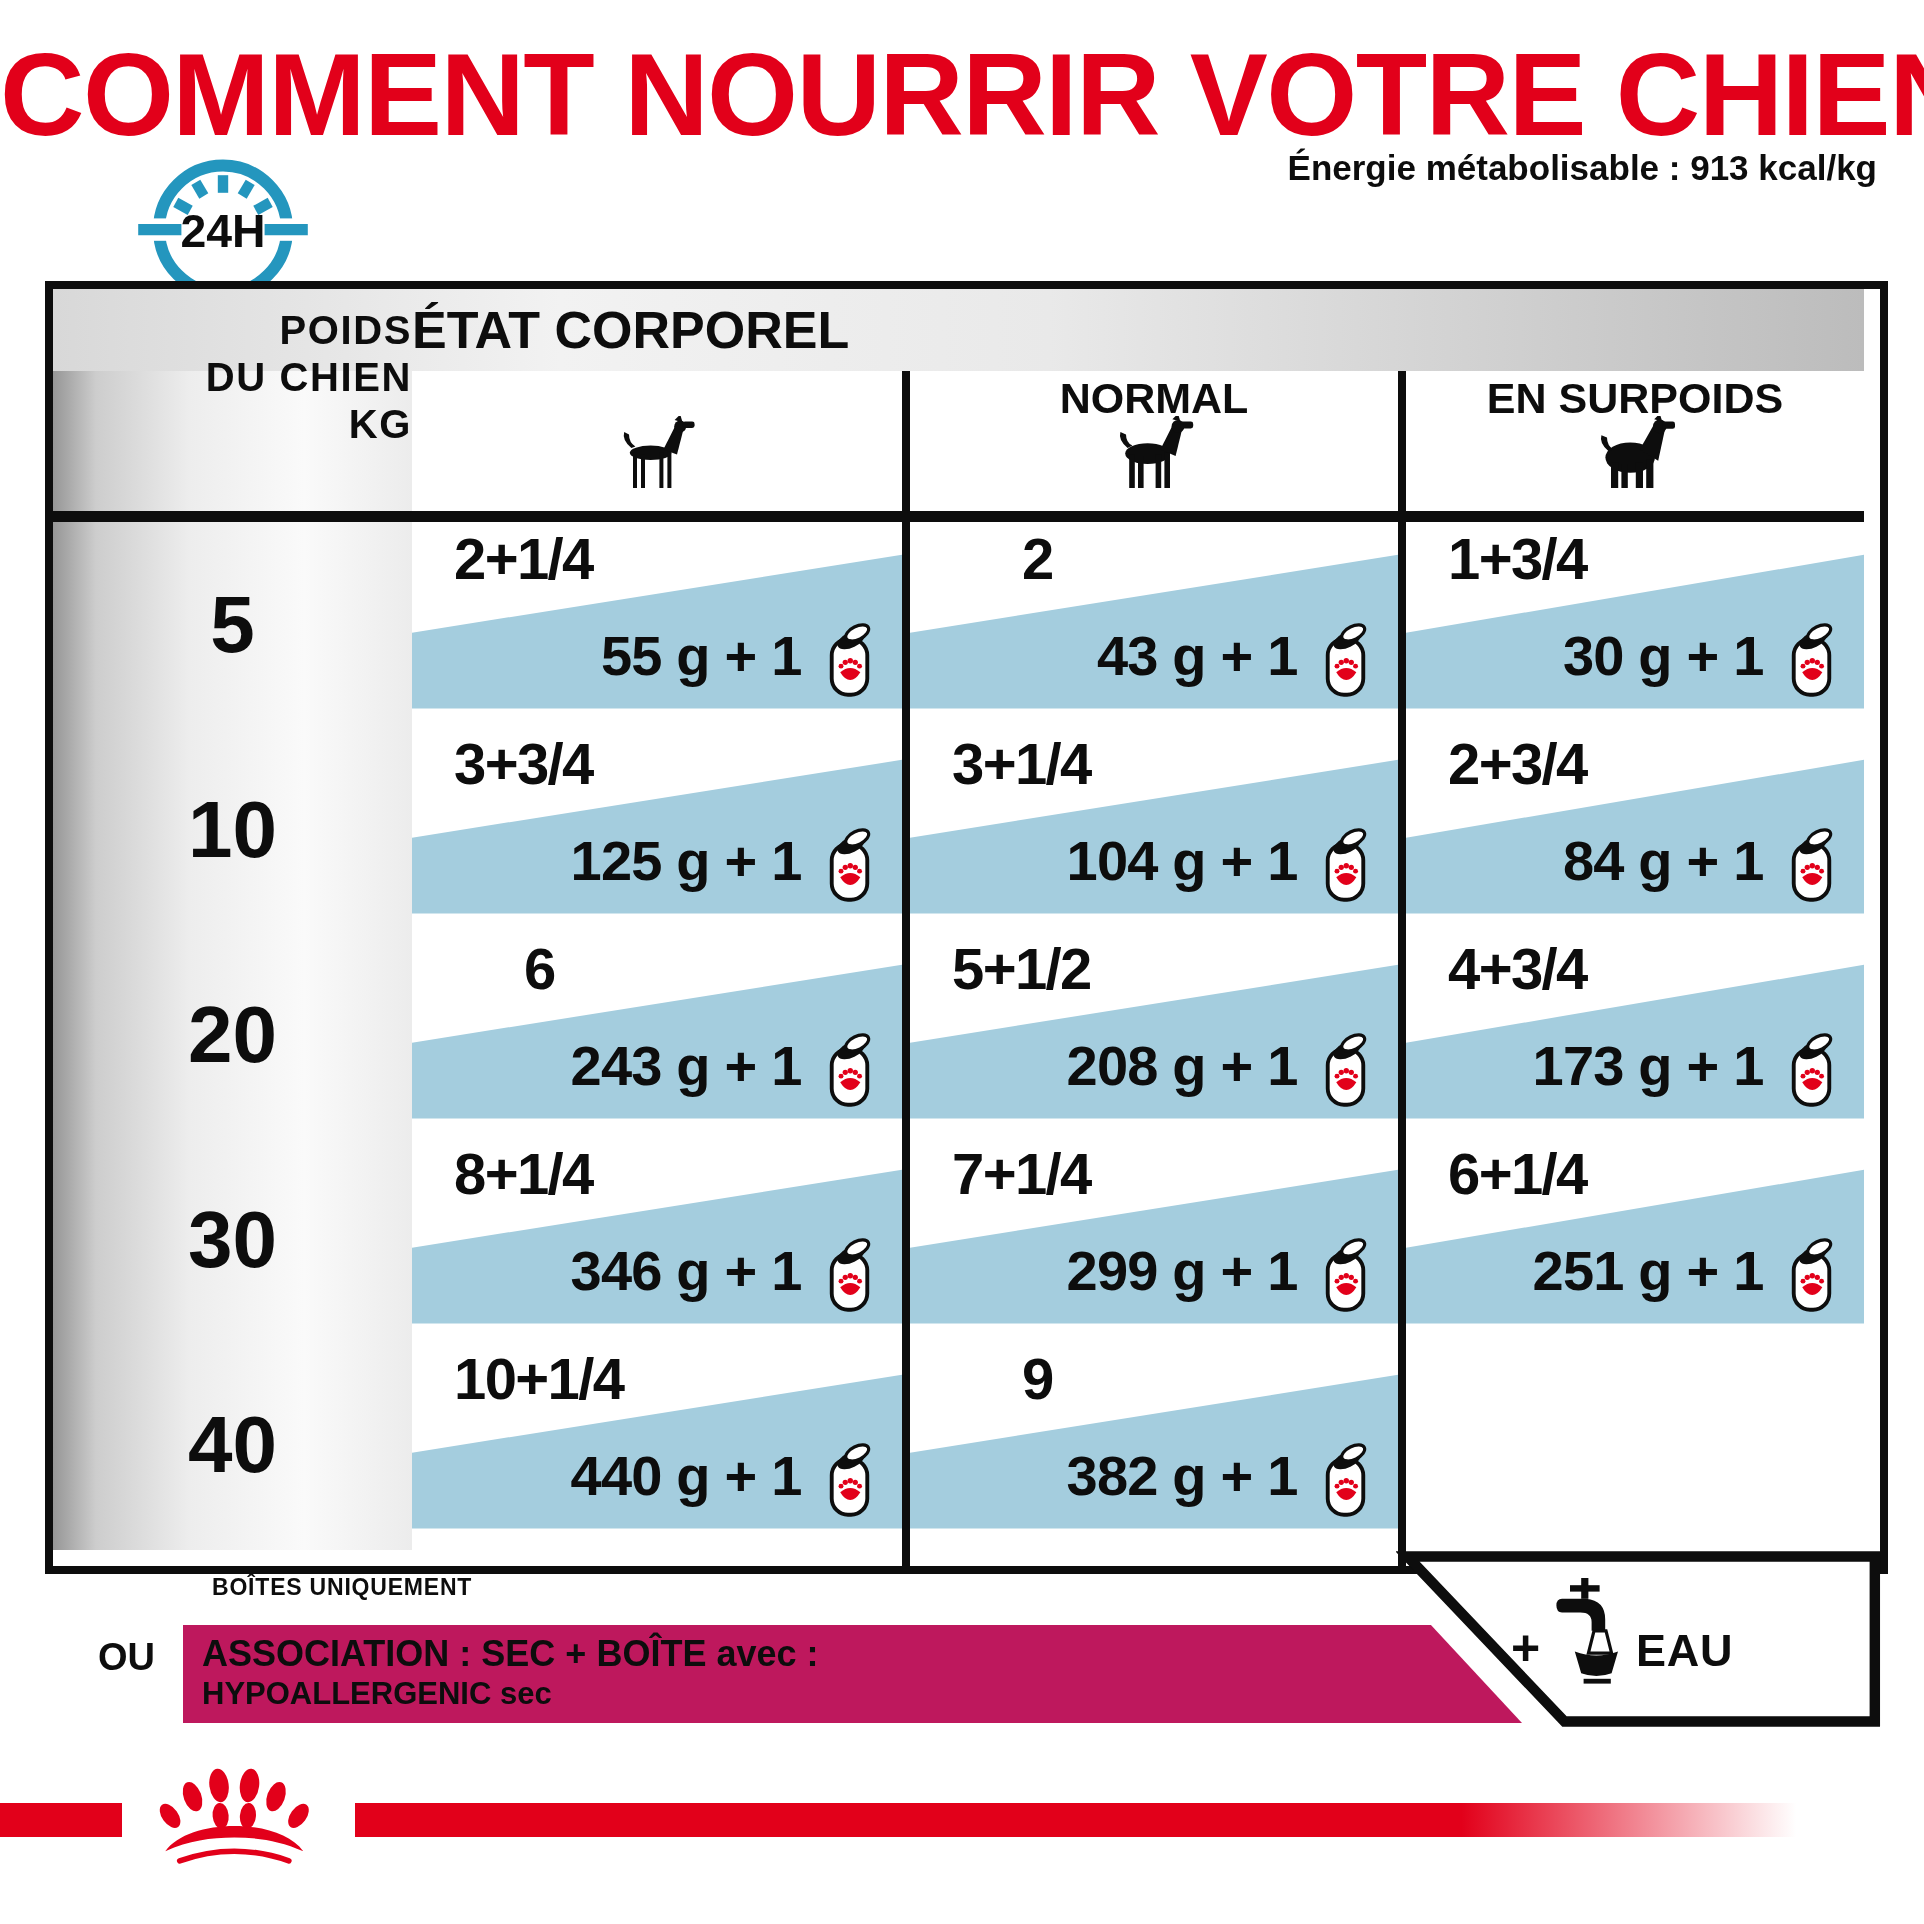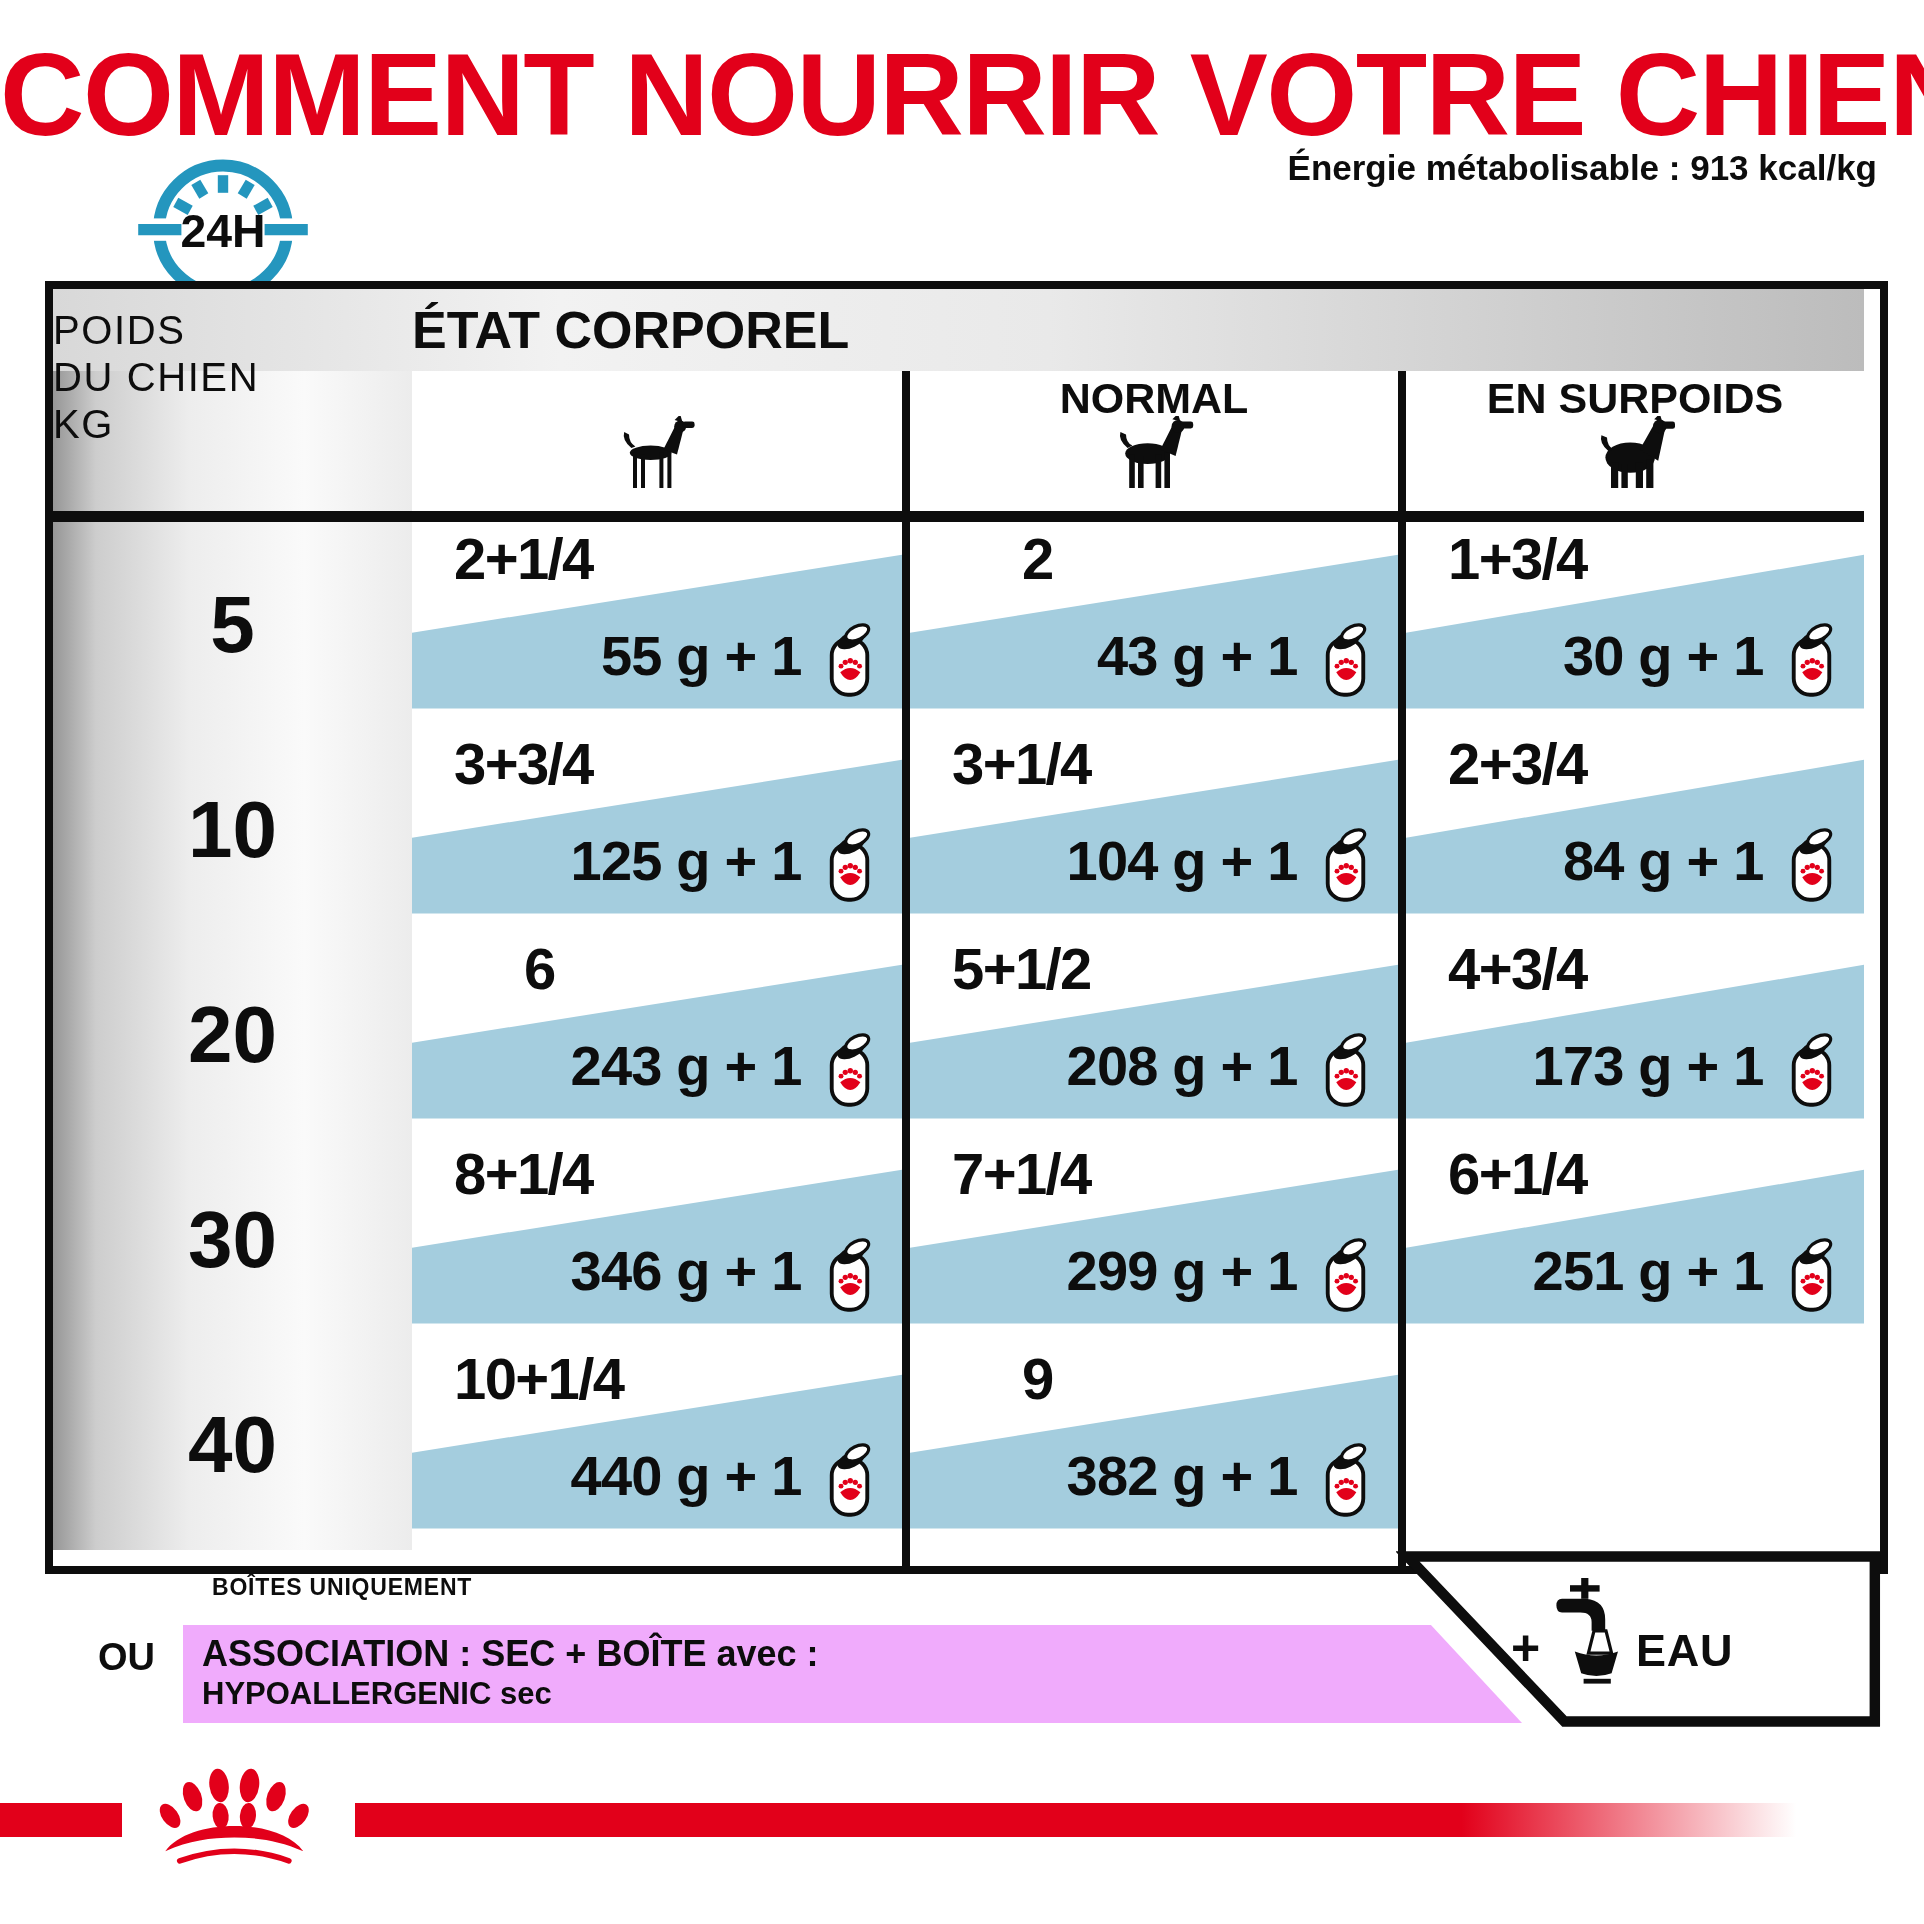--- a/index.html
+++ b/index.html
@@ -18,21 +18,21 @@
   #clock{left:135px;top:156px;}
 
   
   #table{left:45px;top:281px;width:1827px;height:1277px;border:8px solid #0d0d0d;background:#fff;}
   #poids-col{left:0;top:0;width:359px;height:1261px;
      background:linear-gradient(to right,#969696 0,#cdcdcd 12%,#ededed 38%,#fafafa 70%,#ececec 100%);}
   #hdr-band{left:0;top:0;width:1811px;height:82px;
      background:linear-gradient(to right,#d8d8d8 0,#f2f2f2 28%,#e9e9e9 55%,#bcbcbc 100%);}
   #etat{left:359px;top:0;width:1452px;height:84px;line-height:83px;
         font-size:52px;font-weight:bold;letter-spacing:0px;}
-  #poids-label{left:0;top:17.6px;width:359px;text-align:left;font-size:40px;font-weight:normal;
+  #poids-label{left:0;top:17.6px;width:359px;text-align:right;font-size:40px;font-weight:bold;
         line-height:1.18;letter-spacing:1.6px;z-index:3;}
   .vline{top:82px;bottom:0;width:8px;background:#0d0d0d;z-index:4;}
   #vline1{left:849px;} #vline2{left:1345px;}
   .chlabel{top:85px;text-align:center;font-size:43px;font-weight:bold;letter-spacing:0;}
   .dogwrap{top:127px;height:83px;text-align:center;}
   #ch0,#dog0{left:359px;width:490px;}
   #ch1,#dog1{left:857px;width:488px;}
   #ch2,#dog2{left:1353px;width:458px;}
   #hline{left:0;top:222px;width:1811px;height:11.2px;background:#0d0d0d;}
 
@@ -48,21 +48,21 @@
          clip-path:polygon(0 54%,100% 16%,100% 91%,0 91%);}
   .cans{position:absolute;top:3.2px;left:42px;font-size:58px;font-weight:bold;letter-spacing:-1.6px;}
   .cans.solo{left:112px;}
   .grams{position:absolute;right:27px;bottom:16px;height:88px;display:flex;align-items:flex-start;
          gap:22.5px;font-size:56px;font-weight:bold;letter-spacing:-0.8px;}
   .can{width:51px;height:77px;}
 
   
   #cans-only{left:184px;top:1574px;font-size:23px;font-weight:bold;letter-spacing:0.8px;margin-left:28px;}
   #ou{left:98px;top:1636px;font-size:38px;font-weight:bold;}
-  #assoc{left:183px;top:1625px;width:1339px;height:98px;background:#f0abfc;
+  #assoc{left:183px;top:1625px;width:1339px;height:98px;background:#be185d;
          clip-path:polygon(0 0,93.2% 0,100% 100%,0 100%);padding:0;}
   #assoc-l1{left:19px;top:8px;font-size:36px;font-weight:bold;white-space:nowrap;}
   #assoc-l2{left:19px;top:51px;font-size:31px;font-weight:bold;white-space:nowrap;}
   #eaubox{left:1396px;top:1550px;}
   #plus{left:1511px;top:1619px;font-size:50px;font-weight:bold;}
   #tap{left:1546px;top:1578px;}
   #eau{left:1636px;top:1625px;font-size:45px;font-weight:bold;letter-spacing:0.8px;}
 
   
   #stripe-left{left:0;top:1803px;width:122px;height:34px;background:#e2001a;}

